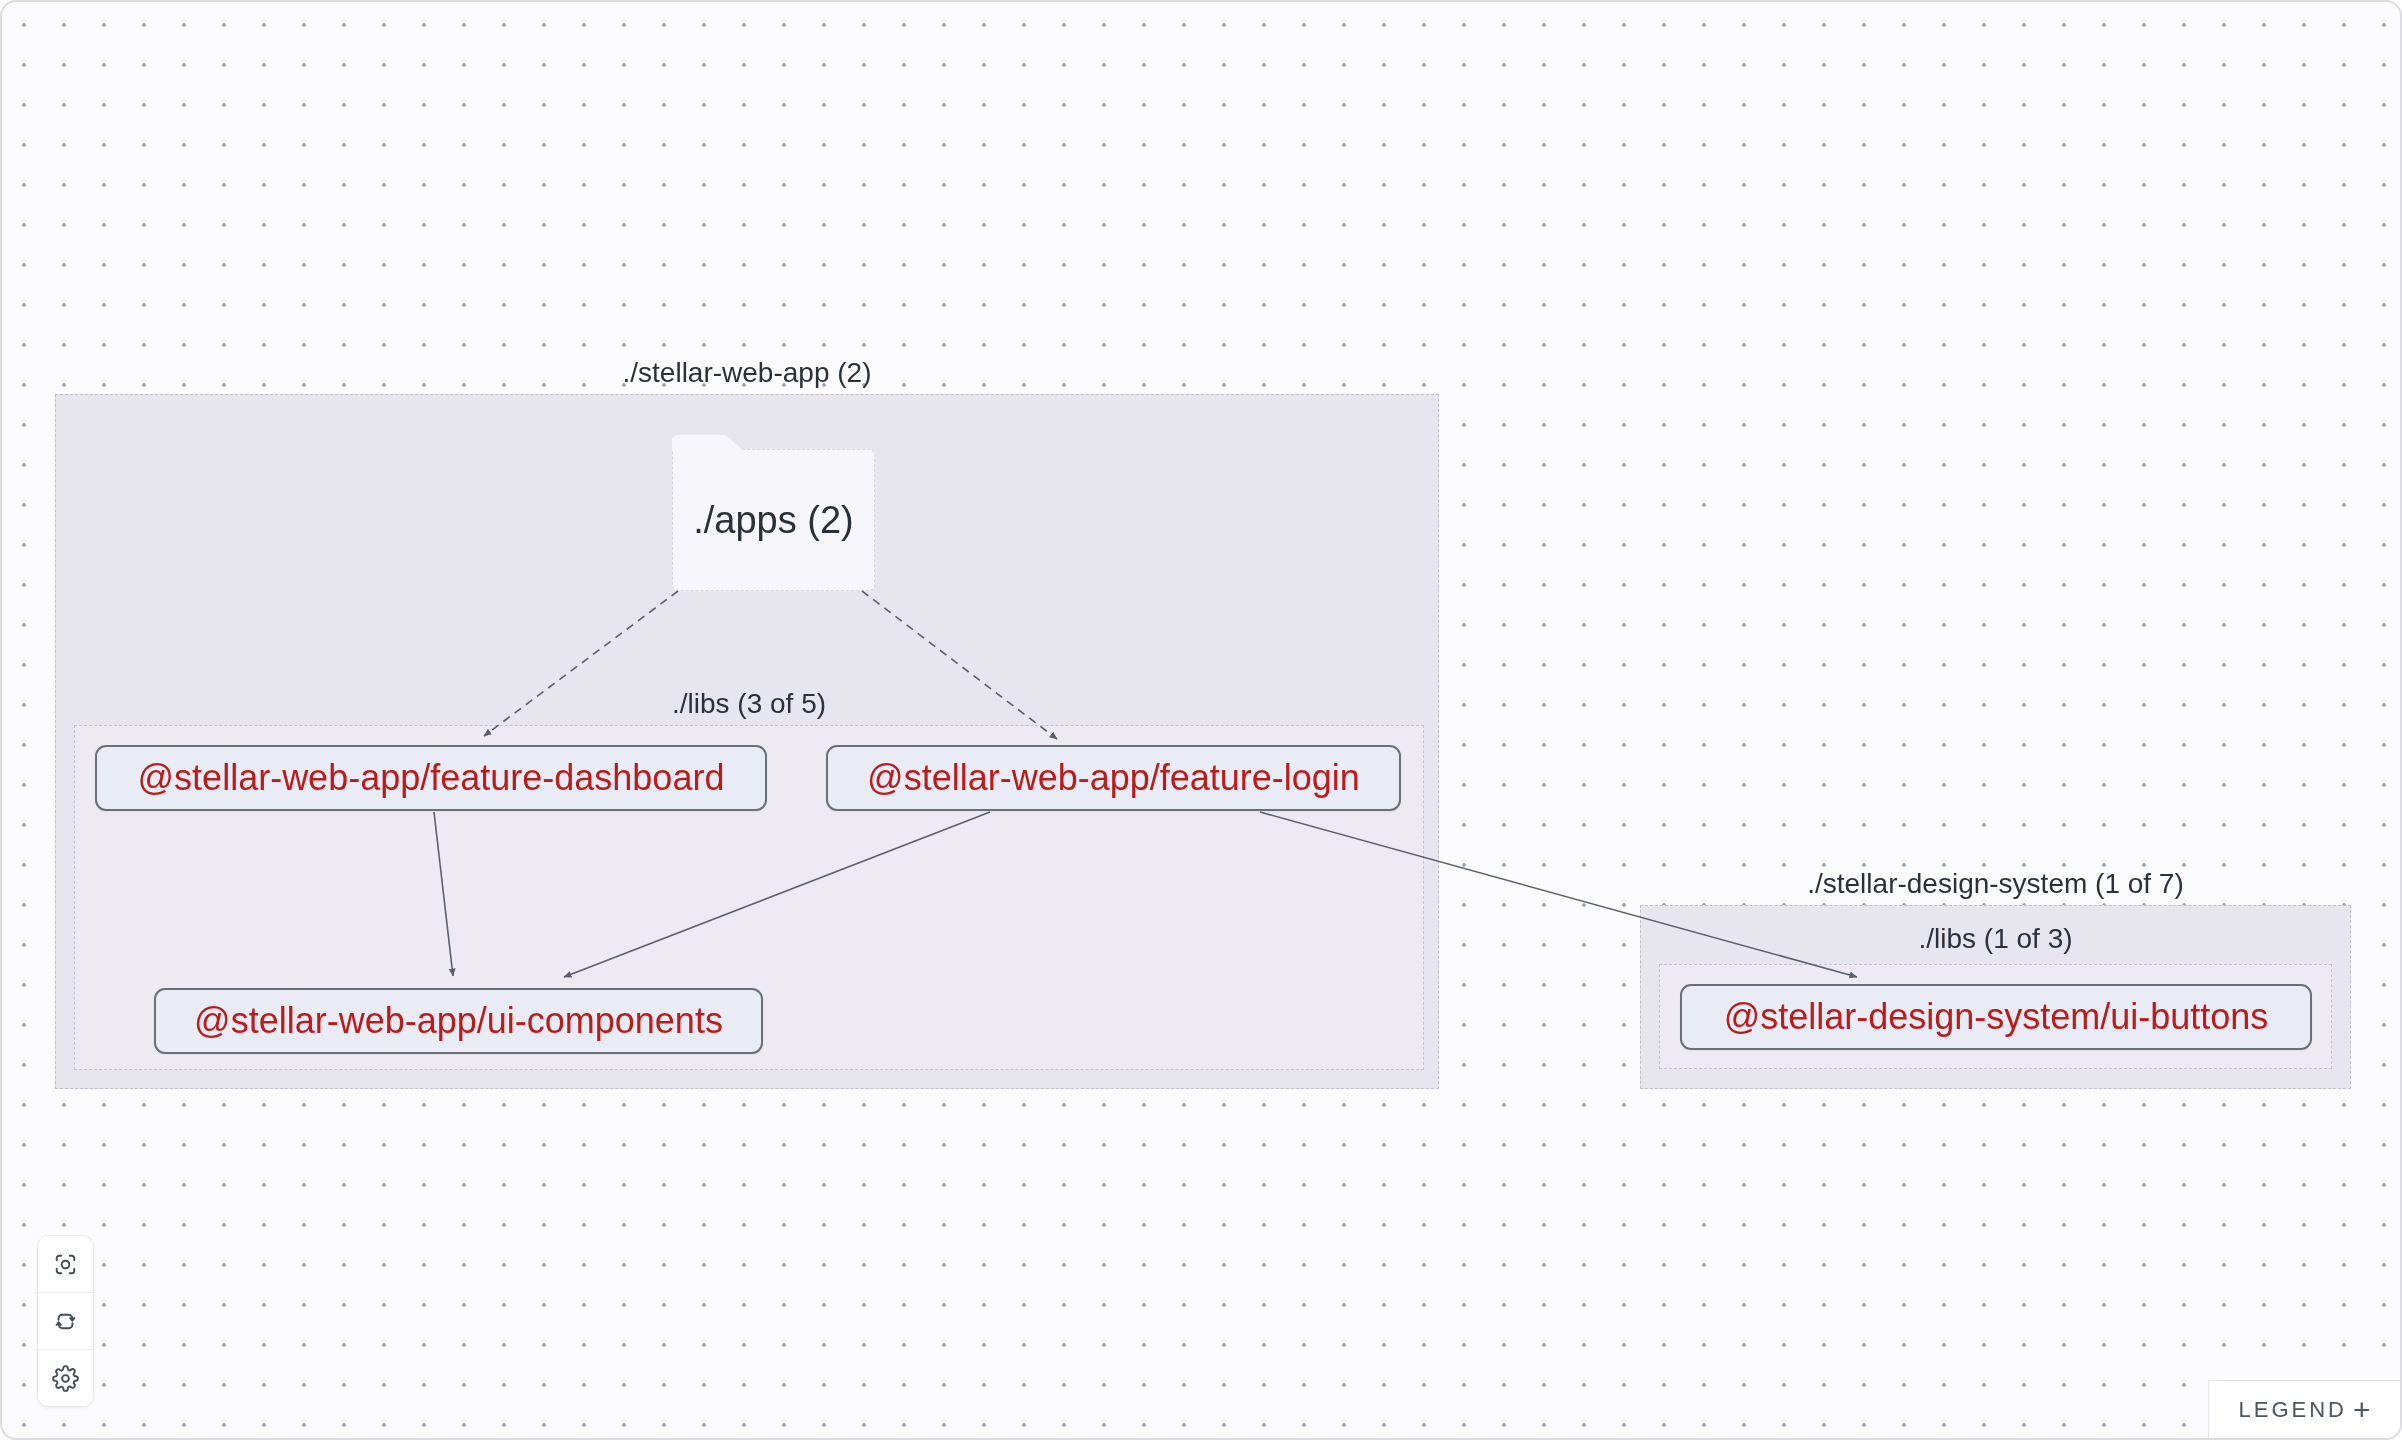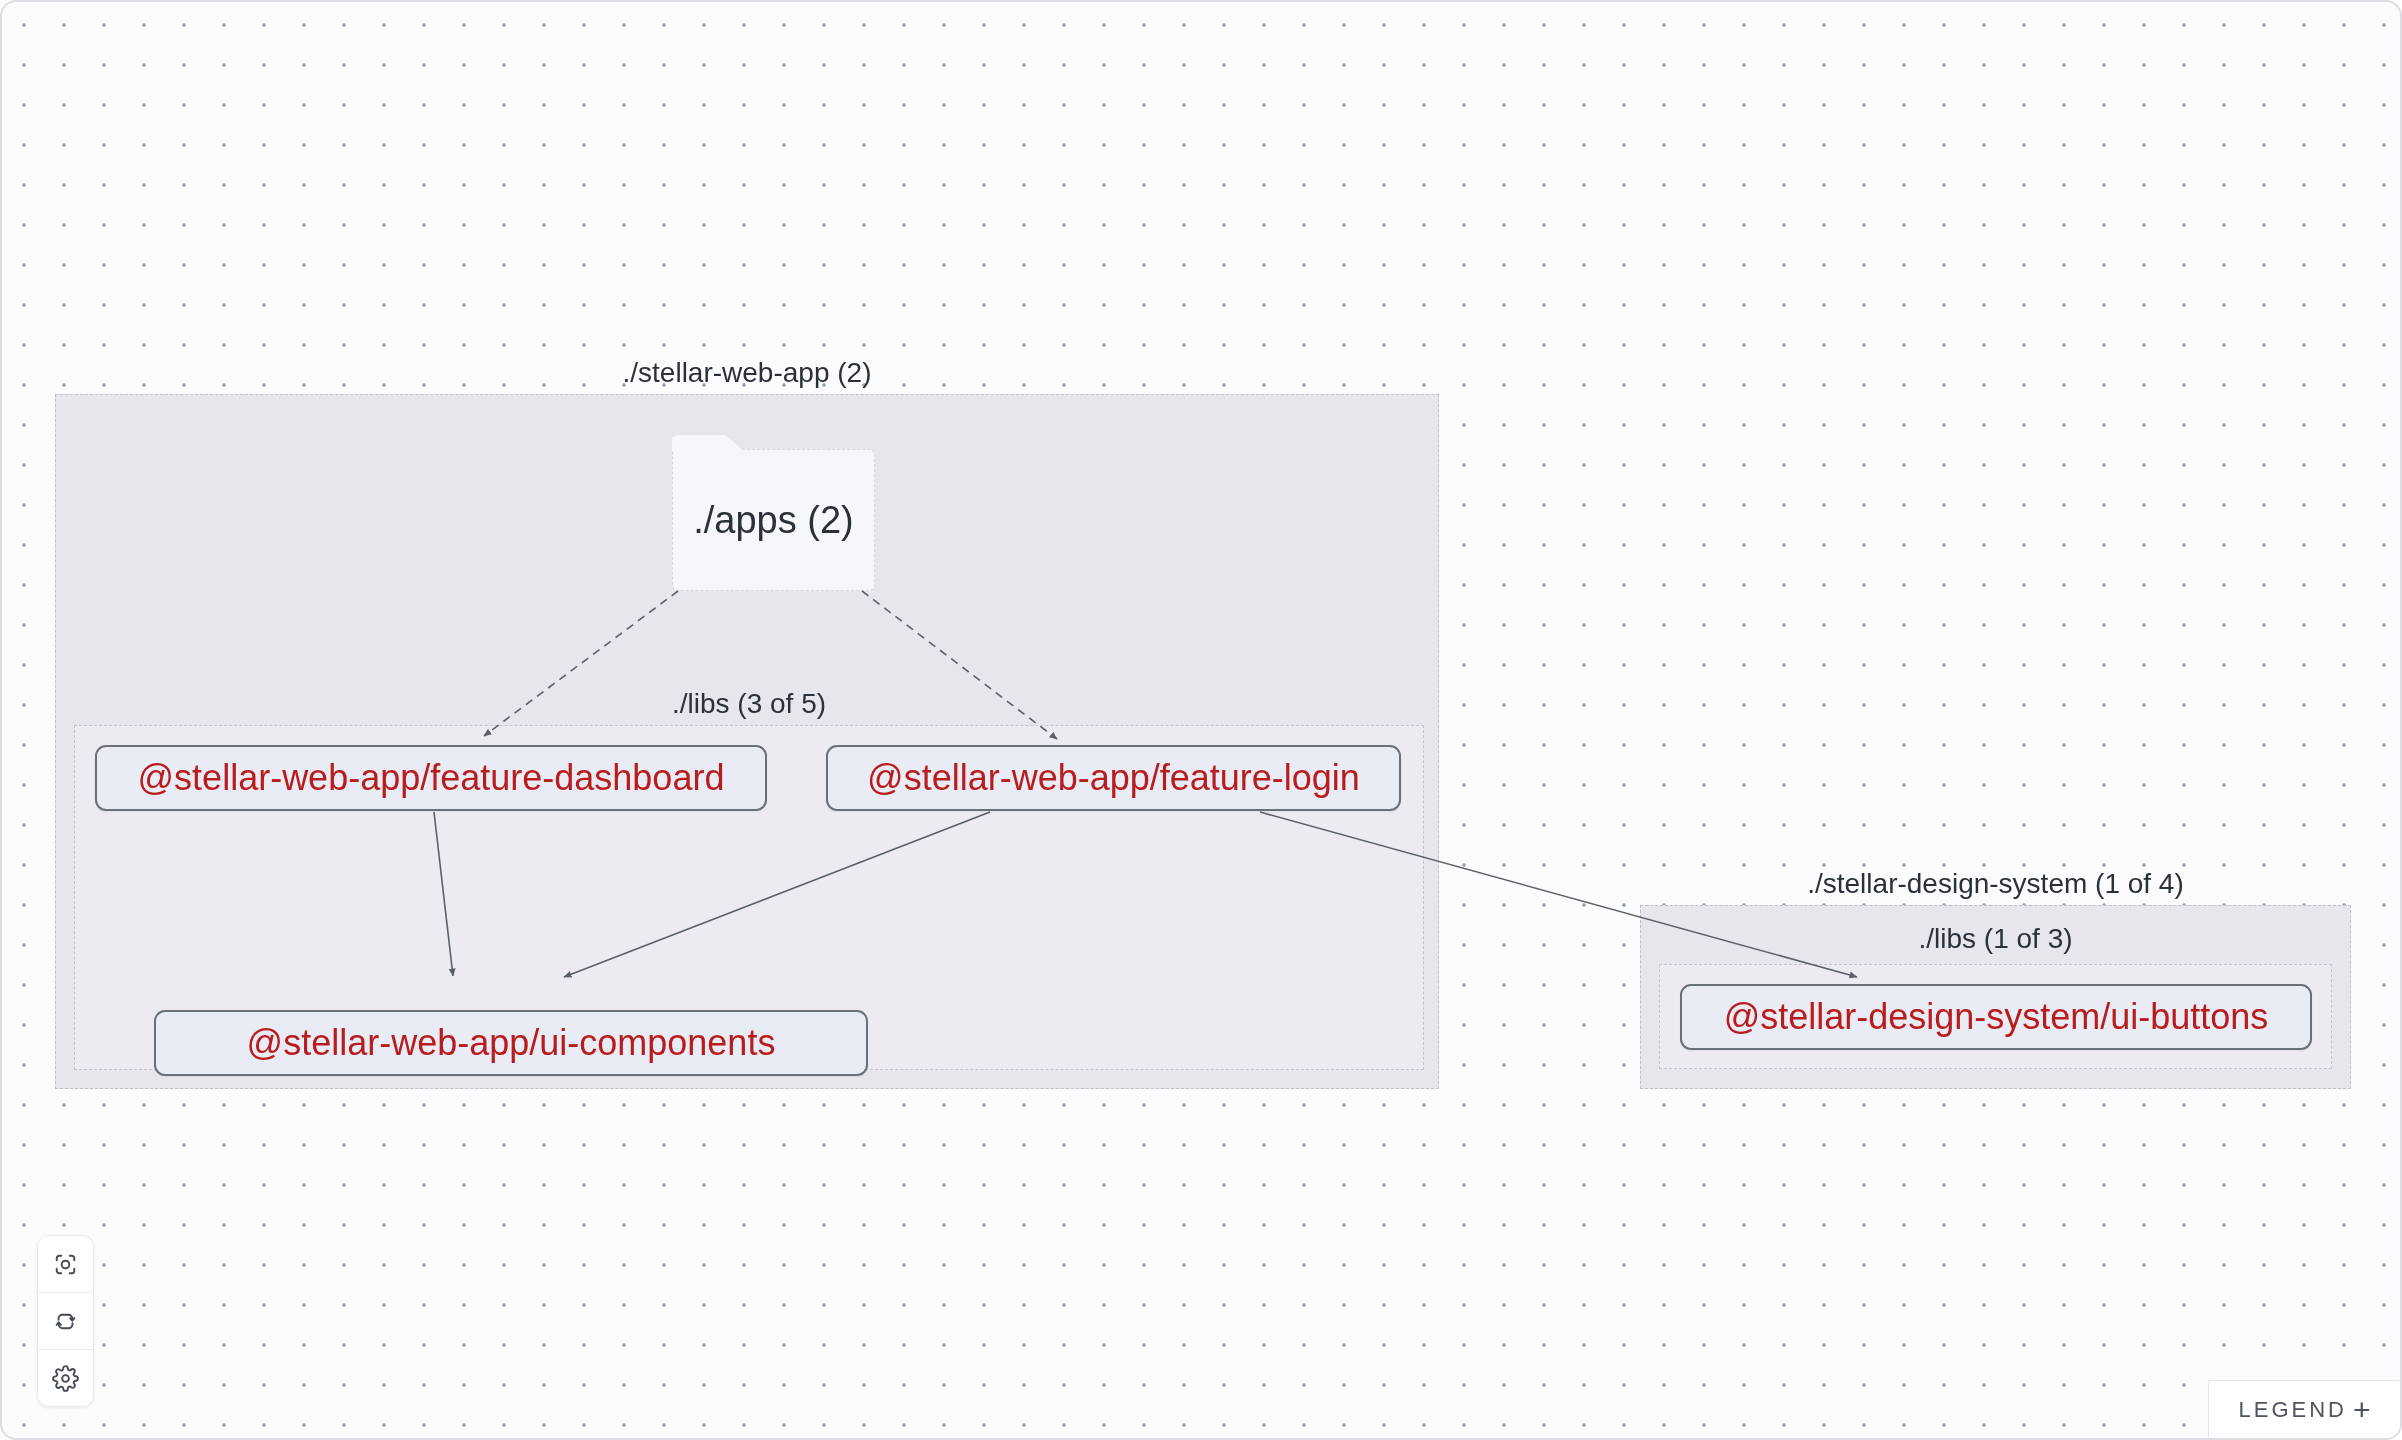--- a/index.html
+++ b/index.html
@@ -67,21 +67,21 @@
     background:#e9ecf5;
     border:2px solid #6a7077;
     border-radius:11px;
     display:flex;align-items:center;justify-content:center;
     font-size:36px;color:#b91c1c;white-space:nowrap;
     box-shadow:0 1px 2px rgba(30,30,50,.06);
     z-index:4;
   }
   .node-dashboard{left:93px;top:743px;width:672px;}
   .node-login{left:824px;top:743px;width:575px;}
-  .node-uicomponents{left:152px;top:1008px;width:714px;}
+  .node-uicomponents{left:152px;top:986px;width:609px;}
   .node-uibuttons{left:1678px;top:982px;width:632px;}
   
   .edges{position:absolute;left:0;top:0;z-index:3;pointer-events:none;}
   .edges line{pointer-events:stroke;}
   .edge{stroke:#5a5f6a;stroke-width:1.6;fill:none;}
   .edge.dashed{stroke-dasharray:8 6;}
   
   .toolbar{
     position:absolute;left:35px;top:1233px;width:57px;height:172px;
     background:#ffffff;border:1px solid #e7e7ec;border-radius:12px;
@@ -115,21 +115,21 @@
 
 <div class="canvas">
 
   <div class="group group-webapp"></div>
   <div class="group group-design"></div>
   <div class="libs-box libs-webapp"></div>
   <div class="libs-box libs-design"></div>
 
   <div class="graph-label label-webapp">./stellar-web-app (2)</div>
   <div class="graph-label label-libs-webapp">./libs (3 of 5)</div>
-  <div class="graph-label label-design">./stellar-design-system (1 of 4)</div>
+  <div class="graph-label label-design">./stellar-design-system (1 of 7)</div>
   <div class="graph-label label-libs-design">./libs (1 of 3)</div>
 
   <div class="folder">
     <span>./apps (2)</span>
   </div>
 
   <svg class="edges" width="2402" height="1440">
     <defs>
       <marker id="arrow" markerWidth="10" markerHeight="8" refX="7.5" refY="3.5" orient="auto" markerUnits="userSpaceOnUse">
         <path d="M0,0 L8,3.5 L0,7 Z" fill="#5a5f6a"></path>

